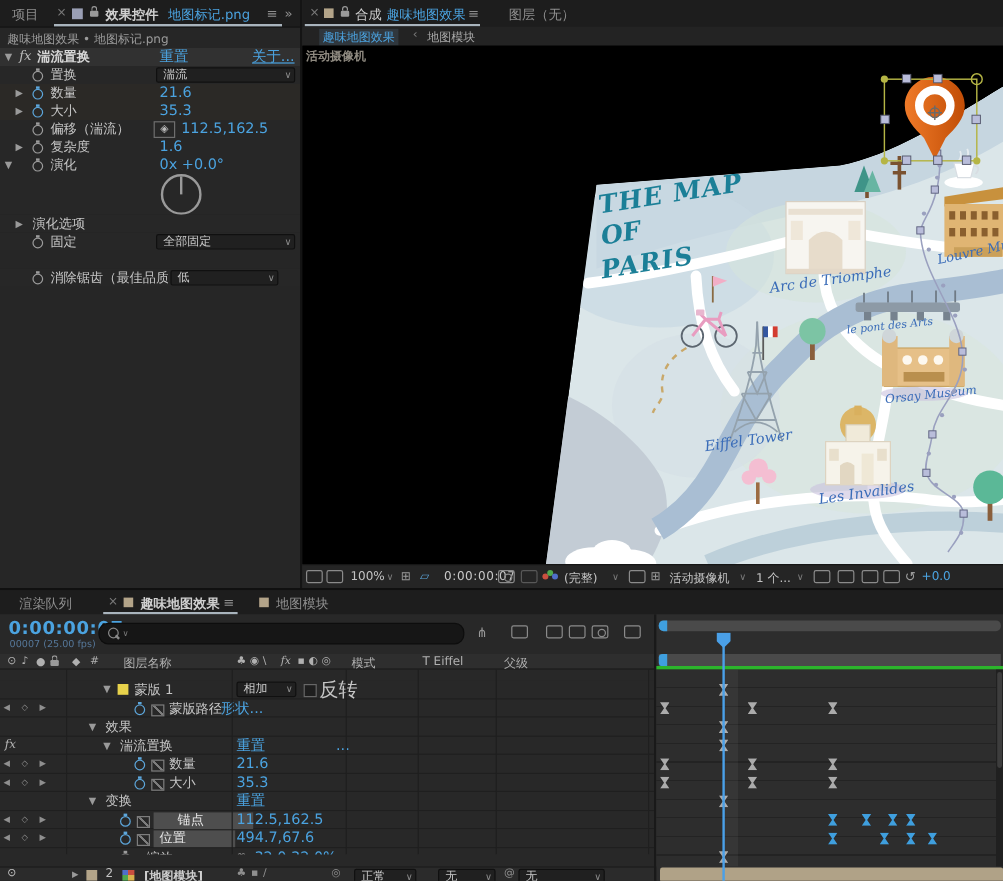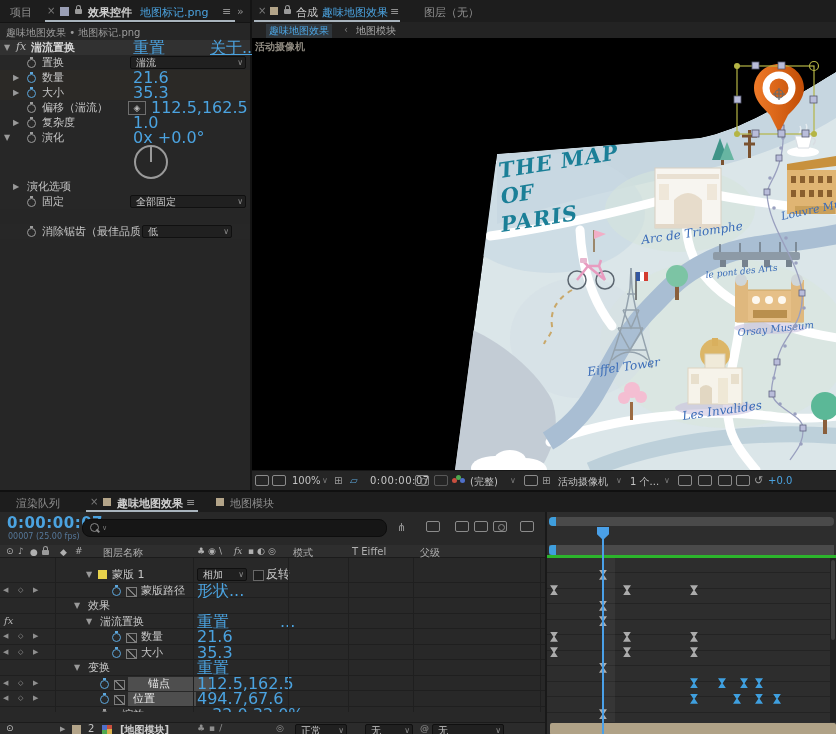--- a/index.html
+++ b/index.html
@@ -25,21 +25,21 @@
   .sw.b{border-color:#5da7dc;}
   .sw.b:before{border-top-color:#5da7dc;}
   .gi{position:absolute;width:9px;height:8px;border:1px solid #7d7d7d;
       background:linear-gradient(45deg,transparent 44%,#7d7d7d 44%,#7d7d7d 58%,transparent 58%);}
   .cb{position:absolute;width:9px;height:9px;border:1px solid #676767;background:#1e1e1e;}
   .kf{position:absolute;width:8px;height:10px;background:#ababab;
       clip-path:polygon(0 0,100% 0,58% 50%,100% 100%,0 100%,42% 50%);}
   .kf.blue{background:#3f9fde;}
   .nav{position:absolute;color:#8f8f8f;font-size:7px;line-height:15px;}
   .lab{color:#c6c6c6;font-size:11px;line-height:15px;white-space:nowrap;}
-  .val{font-size:16px;line-height:15px;white-space:nowrap;}
+  .val{font-size:12px;line-height:15px;white-space:nowrap;}
   .mini{position:absolute;width:14px;height:11px;border:1px solid #8b8b8b;border-radius:2px;box-sizing:border-box;}
   .mini.dot:before{content:"";position:absolute;left:4px;top:2px;width:5px;height:5px;border:1px solid #8b8b8b;border-radius:50%;}
   .colsep{position:absolute;width:1px;background:#1f1f1f;}
   .lock{position:absolute;width:7px;height:5px;background:#9a9a9a;border-radius:1px;}
   .lock:before{content:"";position:absolute;left:1px;top:-4px;width:3px;height:3px;border:1px solid #9a9a9a;border-bottom:none;border-radius:3px 3px 0 0;}
   
   .erow{position:absolute;left:0;width:250px;height:15px;background:#272727;}
   .trow{position:absolute;left:0;width:545px;background:#282828;border-bottom:1px solid #1f1f1f;box-sizing:border-box;}
   .selbox{position:absolute;background:#4e4e4e;color:#e6e6e6;font-size:11px;line-height:14px;padding:0 5px;top:1px;}
 </style>
@@ -90,21 +90,21 @@
     <div class="erow" style="top:100px;">
       <span class="sw" style="left:27px;top:4px;"></span>
       <span class="abs lab" style="left:42px;">偏移（湍流）</span>
       <span class="abs" style="left:128px;top:1px;width:16px;height:12px;border:1px solid #6e6e6e;color:#b9b9b9;font-size:9px;line-height:12px;text-align:center;">◈</span>
       <span class="abs blue val" style="left:151px;">112.5,162.5</span>
     </div>
     <div class="erow" style="top:115px;">
       <span class="abs tw" style="left:13px;">▶</span>
       <span class="sw" style="left:27px;top:4px;"></span>
       <span class="abs lab" style="left:42px;">复杂度</span>
-      <span class="abs blue val" style="left:133px;">1.0</span>
+      <span class="abs blue val" style="left:133px;">1.6</span>
     </div>
     <div class="erow" style="top:130px;">
       <span class="abs tw" style="left:4px;">▼</span>
       <span class="sw" style="left:27px;top:4px;"></span>
       <span class="abs lab" style="left:42px;">演化</span>
       <span class="abs blue val" style="left:133px;">0x +0.0°</span>
     </div>
     <div class="erow" style="top:145px;height:34px;">
       <span class="abs" style="left:134px;top:0;width:30px;height:30px;border:2px solid #9a9a9a;border-radius:50%;"></span>
       <span class="abs" style="left:150px;top:2px;width:2px;height:15px;background:#9a9a9a;"></span>
@@ -462,30 +462,30 @@
     </div>
 
     <div class="abs" style="left:0;top:66px;width:545px;height:154px;overflow:hidden;">
       <div class="trow" style="top:9px;height:15.5px;">
         <span class="abs" style="left:115px;top:3px;width:14px;height:9px;background:#1c1c1c;"></span>
         <span class="abs tw" style="left:86px;">▼</span>
         <span class="abs" style="left:98px;top:3px;width:9px;height:9px;background:#e7d24b;"></span>
         <span class="abs lab" style="left:112px;">蒙版 1</span>
         <div class="dd" style="left:197px;top:1px;width:50px;"><span>相加</span><span class="chev">∨</span></div>
         <span class="cb" style="left:253px;top:3px;"></span>
-        <span class="abs lab" style="left:266px;font-size:12px;">反转</span>
+        <span class="abs lab" style="left:266px;font-size:16px;">反转</span>
       </div>
       <div class="trow" style="top:24.5px;height:15.5px;">
         <span class="nav" style="left:3px;">◀</span>
         <span class="nav" style="left:18px;">◇</span>
         <span class="nav" style="left:33px;">▶</span>
         <span class="sw b" style="left:112px;top:4px;"></span>
         <span class="gi" style="left:126px;top:4px;"></span>
         <span class="abs lab" style="left:141px;">蒙版路径</span>
-        <span class="abs blue val" style="left:197px;">形状...</span>
+        <span class="abs blue val" style="left:184px;">形状...</span>
       </div>
       <div class="trow" style="top:40px;height:15.5px;">
         <span class="abs tw" style="left:74px;">▼</span>
         <span class="abs lab" style="left:88px;">效果</span>
       </div>
       <div class="trow" style="top:55.5px;height:15.5px;">
         <span class="abs" style="left:4px;top:1px;font-family:'DejaVu Serif',serif;font-style:italic;color:#b5b5b5;font-size:10px;">fx</span>
         <span class="abs tw" style="left:86px;">▼</span>
         <span class="abs lab" style="left:100px;">湍流置换</span>
         <span class="abs blue val" style="left:197px;">重置</span>

